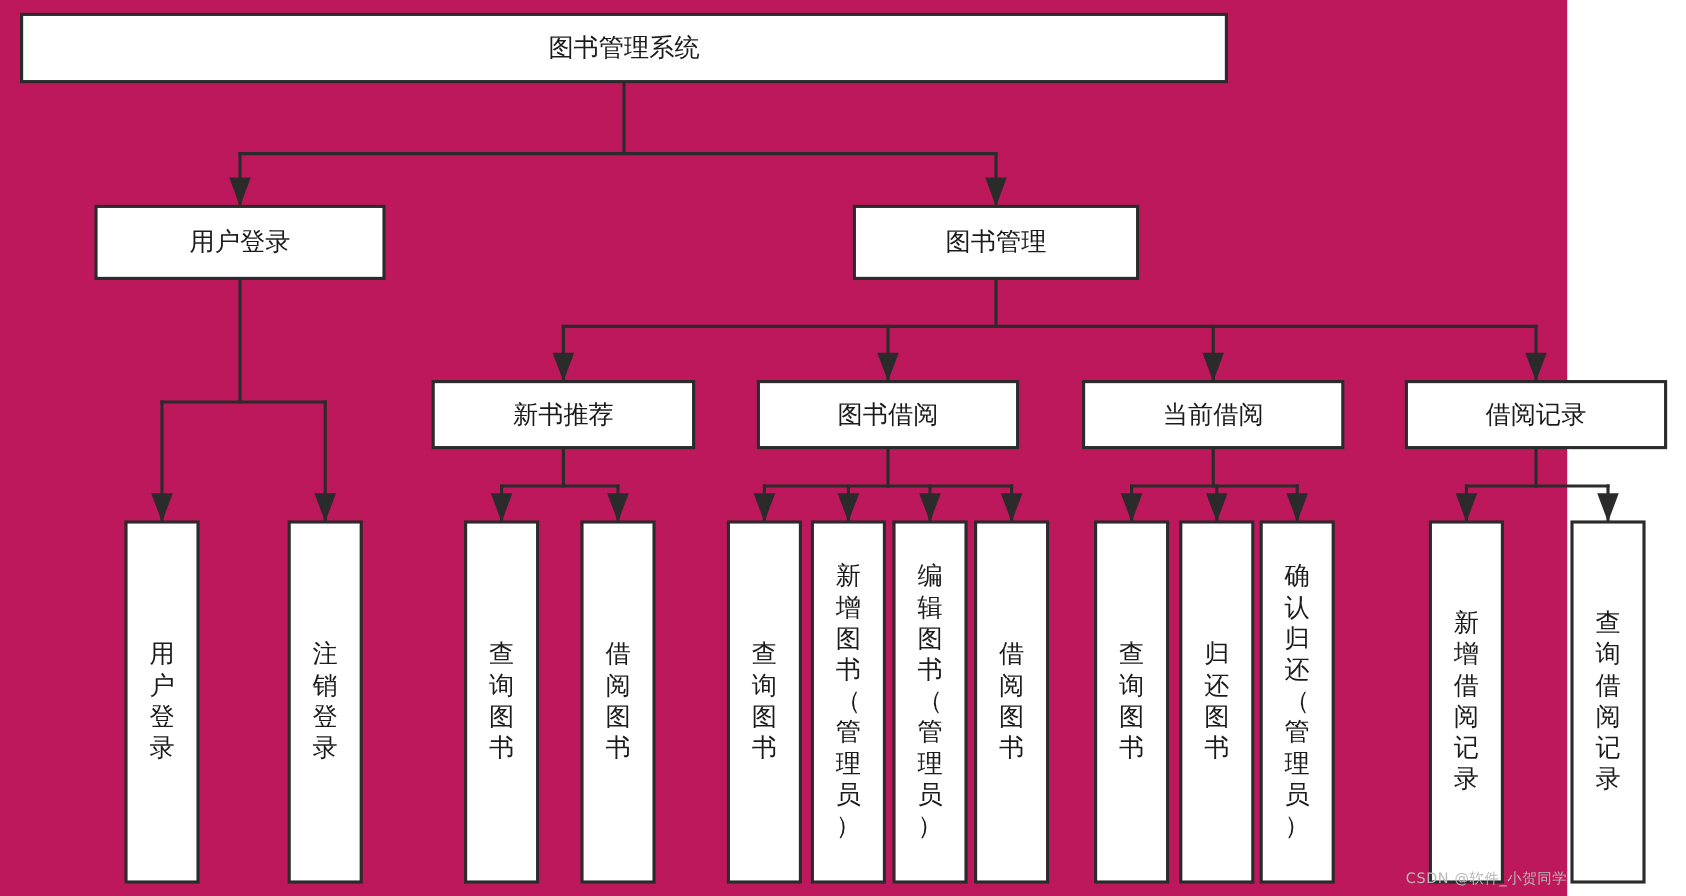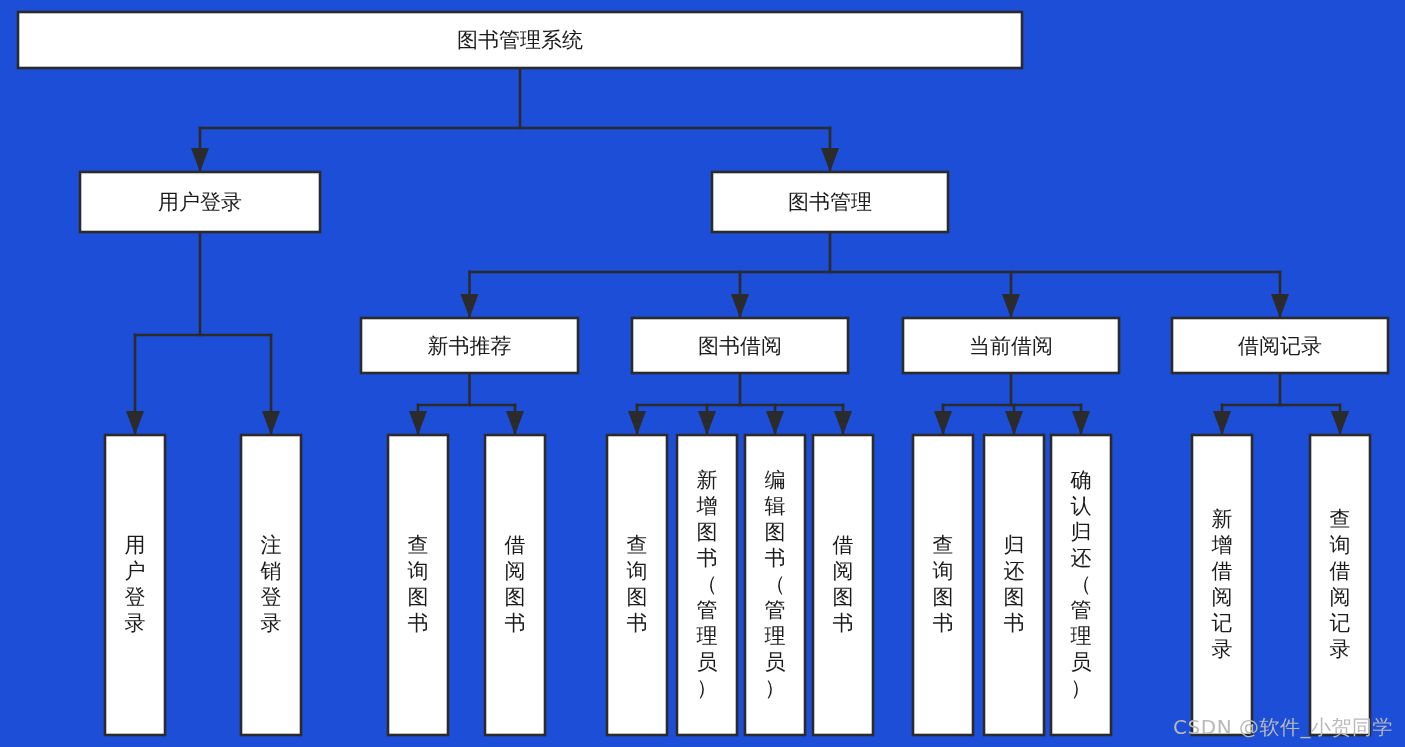--- a/index.html
+++ b/index.html
@@ -8,23 +8,23 @@
     background: #ffffff;
   }
   body {
     width: 1405px;
     height: 747px;
     font-family: "DejaVu Sans", "Liberation Sans", sans-serif;
     overflow: hidden;
   }
   #diagram-root {
     position: relative;
-    width: 1405px;
+    width: 1306px;
     height: 747px;
-    background: #1d4ed8;
+    background: #be185d;
   }
   svg#flow {
     position: absolute;
     left: 0;
     top: 0;
     width: 1405px;
     height: 747px;
   }
   .node-box {
     fill: #ffffff;
@@ -51,24 +51,24 @@
     stroke-width: 2.6;
     fill: none;
     stroke-linecap: square;
   }
   .arrowhead {
     fill: #2b2b2b;
     stroke: none;
   }
   .watermark {
     position: absolute;
-    right: 12px;
+    right: 0;
     bottom: 6px;
     font-family: "DejaVu Sans", "Liberation Sans", sans-serif;
-    font-size: 20px;
+    font-size: 12px;
     color: #b9b9b9;
     letter-spacing: 0.5px;
     white-space: nowrap;
     pointer-events: none;
   }
 </style>
 </head>
 <body>
 
 <div id="diagram-root">

